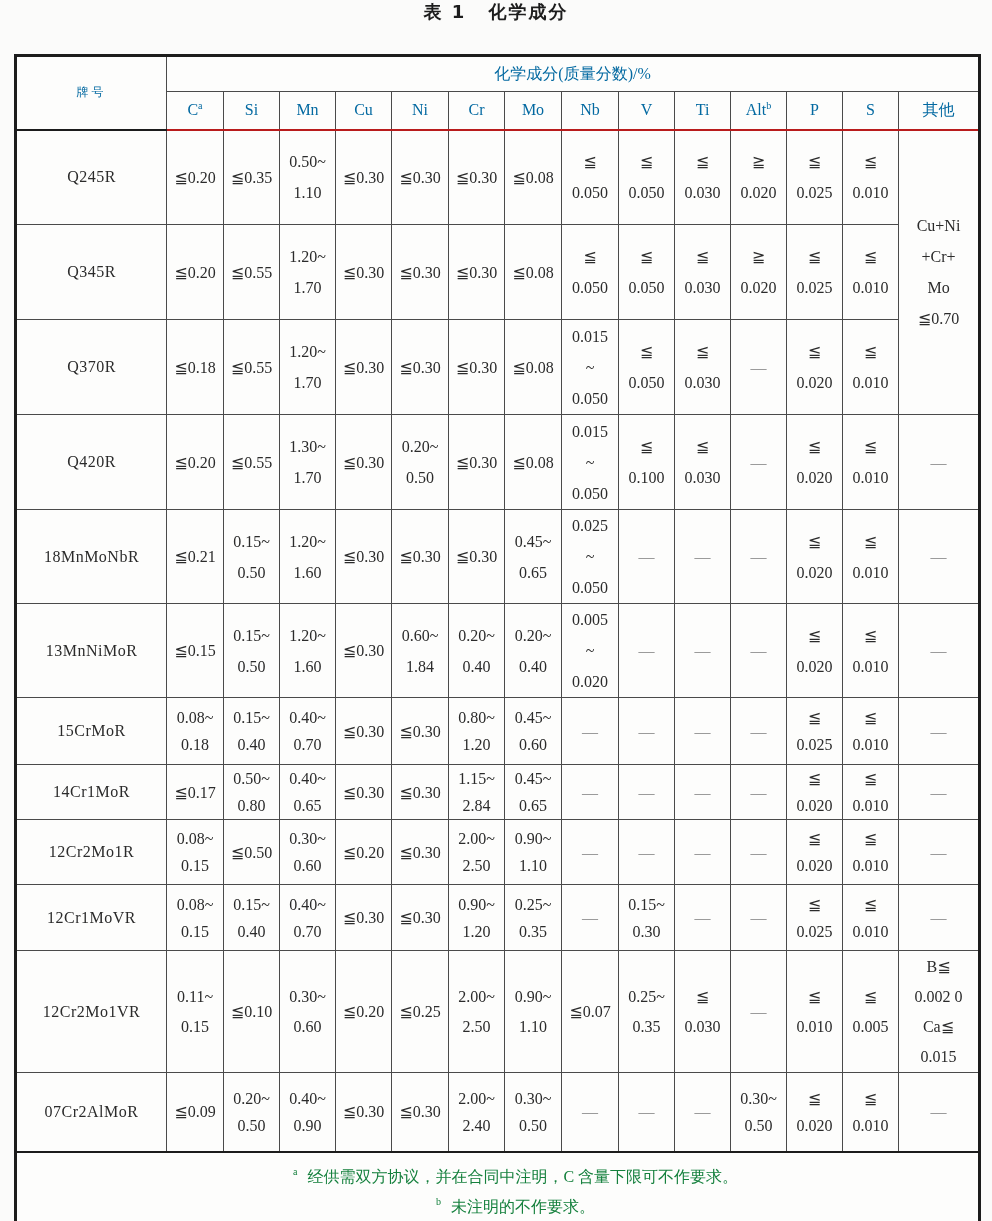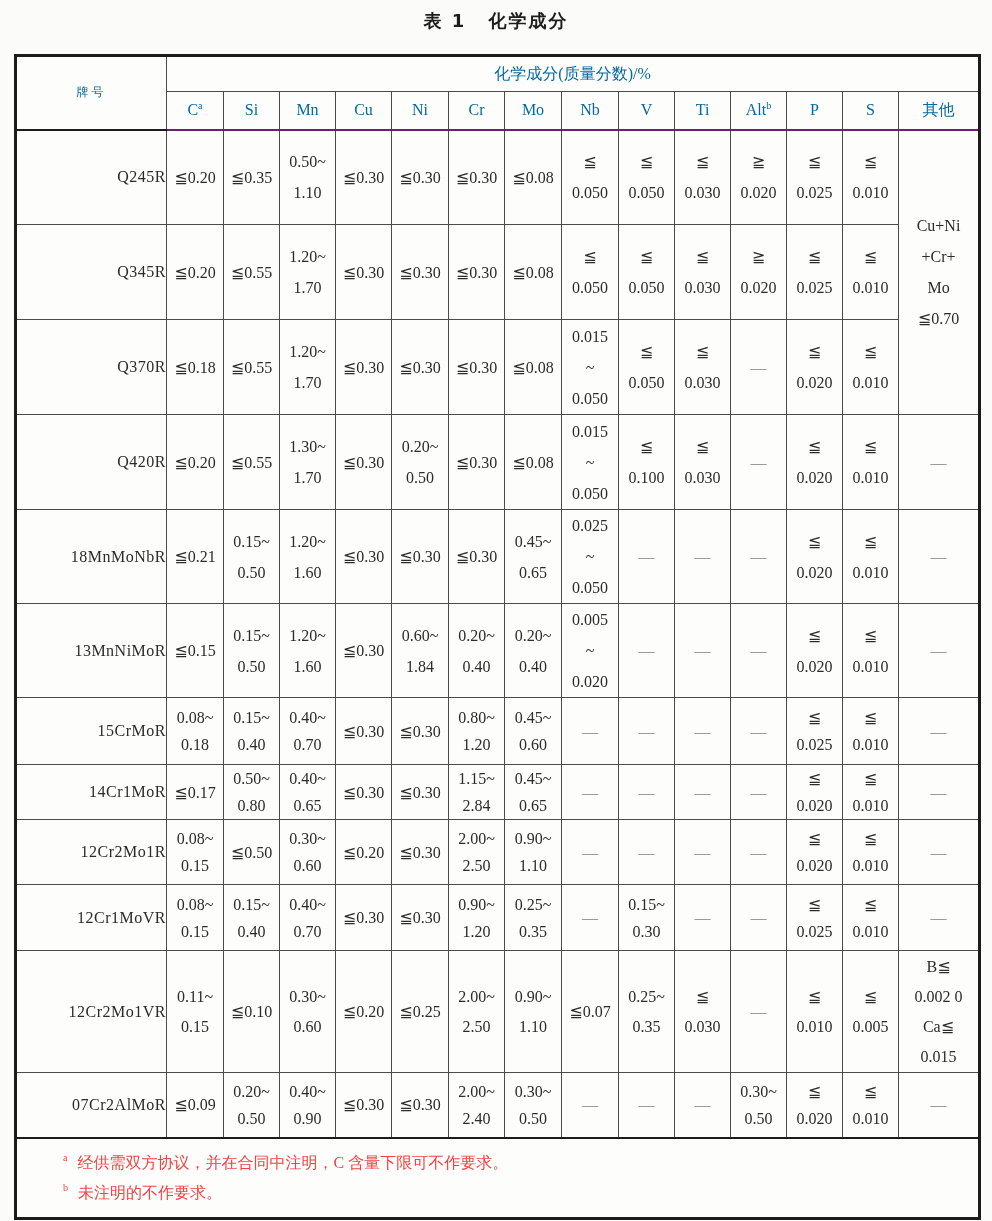--- a/index.html
+++ b/index.html
@@ -10,21 +10,20 @@
     color: #2b2b2b;
   }
   .page {
     width: 992px;
     height: 1221px;
     position: relative;
     background: #fbfbfa;
   }
   .doc-title {
     text-align: center;
-    padding-top: 9px;
     font-family: "DejaVu Sans", "Liberation Sans", sans-serif;
     font-weight: bold;
     font-size: 18px;
     letter-spacing: 2px;
     color: #1d1d1d;
   }
   .doc-title .title-name { margin-left: 14px; }
 
   table.chem {
     position: absolute;
@@ -40,45 +39,46 @@
     border: 1px solid #4a4a4a;
     text-align: center;
     vertical-align: middle;
     font-weight: normal;
     font-size: 16px;
     padding: 0;
     overflow: hidden;
     white-space: nowrap;
   }
   thead th { font-size: 16px; color: #0369a1; }
-  thead tr.elements-row th { border-bottom: 2px solid #701a75; }
+  thead tr.elements-row th { border-bottom: 2px solid #b91c1c; }
   thead th.grade-head { border-bottom: 2px solid #1c1c1c; font-size: 12px; letter-spacing: 3px; }
   thead th sup, tfoot sup {
     font-size: 10px;
     vertical-align: super;
     line-height: 0;
   }
   tbody td .ln { line-height: 30px; }
   tbody tr.tall  td .ln { line-height: 31px; }
   tbody tr.xtall td .ln { line-height: 30px; }
   tbody tr.short td .ln { line-height: 27px; }
   tbody td .ln.dash { color: #8b8b8b; }
-  tbody td.grade-cell { letter-spacing: 0.5px; text-align: right; }
+  tbody td.grade-cell { letter-spacing: 0.5px; }
   td.other-merged .ln { line-height: 31px; }
 
   tfoot td.footnotes-cell {
     border-top: 2px solid #1c1c1c;
     text-align: left;
     padding: 9px 10px 9px 46px;
     white-space: normal;
   }
   .footnote-line {
     font-size: 16px;
     line-height: 30px;
-    color: #ef4444;
+    color: #15803d;
+    text-align: center;
   }
   .footnote-line sup { margin-right: 10px; font-size: 10px; }
 </style>
 </head>
 <body>
 
 <div class="page">
   <div class="doc-title">
     <span class="title-prefix">表 1</span>
     <span class="title-name">化学成分</span>
@@ -693,21 +693,21 @@
             <div class="ln">≦</div>
             <div class="ln">0.005</div>
           </td>
           <td>
             <div class="ln">B≦</div>
             <div class="ln">0.002 0</div>
             <div class="ln">Ca≦</div>
             <div class="ln">0.015</div>
           </td>
         </tr>
-        <tr class="short" style="height: 65px;">
+        <tr class="short" style="height: 79px;">
           <td class="grade-cell">07Cr2AlMoR</td>
           <td>
             <div class="ln">≦0.09</div>
           </td>
           <td>
             <div class="ln">0.20~</div>
             <div class="ln">0.50</div>
           </td>
           <td>
             <div class="ln">0.40~</div>

